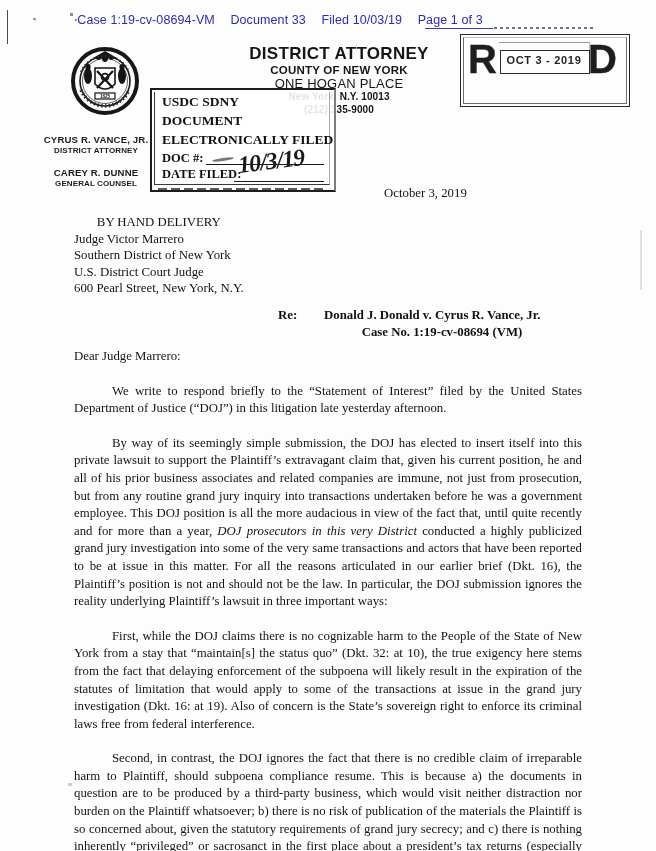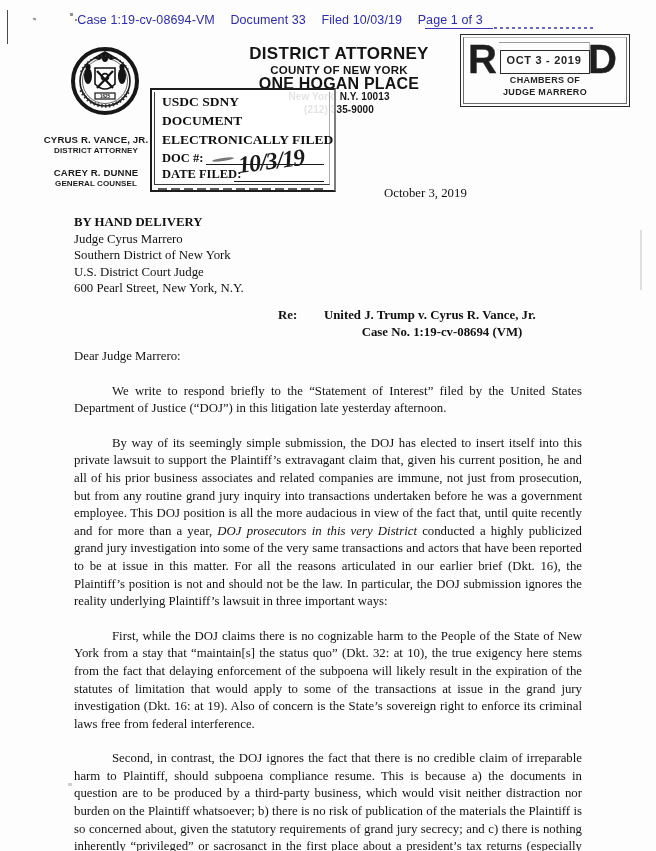--- a/index.html
+++ b/index.html
@@ -158,21 +158,21 @@
   .letterhead {
     position: absolute;
     left: 228px; top: 44px;
     width: 222px;
     text-align: center;
     font-family: "Liberation Sans", sans-serif;
     color: #151515;
   }
   .lh-1 { font-size: 17px; font-weight: 700; letter-spacing: 0.3px; line-height: 19px; }
   .lh-2 { font-size: 11.5px; font-weight: 700; letter-spacing: 0.2px; line-height: 14px; }
-  .lh-3 { font-size: 16px; font-weight: 700; letter-spacing: 0.2px; line-height: 13px; }
+  .lh-3 { font-size: 13px; font-weight: 400; letter-spacing: 0.2px; line-height: 13px; }
   .lh-4 { font-size: 10px; font-weight: 600; letter-spacing: 0.1px; line-height: 13px; }
   .lh-5 { font-size: 10px; font-weight: 600; letter-spacing: 0.1px; line-height: 13px; }
 
   
   .ecf-stamp {
     position: absolute;
     left: 150px; top: 88px;
     width: 216px; height: 102px;
   }
   .ecf-box-outer {
@@ -246,21 +246,21 @@
   }
 
   
   .address {
     position: absolute;
     left: 74px; top: 214px;
     font-size: 12.8px;
     line-height: 16.5px;
     color: #121212;
   }
-  .address .bold { font-weight: 700; }
+  .address .bold { font-weight: 400; text-align: center; }
 
   
   .re-block {
     position: absolute;
     left: 278px; top: 307px;
     font-size: 12.8px;
     font-weight: 700;
     line-height: 16.5px;
     color: #111;
   }
@@ -308,24 +308,20 @@
   <div class="ecf-dots"></div>
 
   <div class="recv-stamp">
     <div class="recv-frame"></div>
     <div class="recv-frame-2"></div>
     <div class="recv-letter r">R</div>
     <div class="recv-letter d">D</div>
     <div class="recv-mid-ghost"></div>
     <div class="recv-datebox"></div>
     <div class="recv-date">OCT 3 - 2019</div>
-    <div class="recv-chambers">
-      <div>CHAMBERS OF</div>
-      <div>JUDGE MARRERO</div>
-    </div>
   </div>
 
   <div class="seal">
     <svg width="76" height="70" viewBox="0 0 76 70" aria-hidden="true">
       <circle cx="38" cy="35" r="32" fill="none" stroke="#171717" stroke-width="4"></circle>
       <circle cx="38" cy="35" r="25" fill="none" stroke="#171717" stroke-width="1.6"></circle>
       <circle cx="38" cy="35" r="22.5" fill="none" stroke="#3a3a3a" stroke-width="0.8"></circle>
 
       <path d="M26 12 L38 5 L50 12 L44 14 L38 10 L32 14 Z" fill="#141414"></path>
       <ellipse cx="38" cy="12" rx="3" ry="4" fill="#141414"></ellipse>
@@ -375,28 +371,28 @@
     <div class="ecf-rule r5"></div>
     <div class="hand-smudge"></div>
     <div class="hand-date">10/3/19</div>
     <div class="stamp-tail"></div>
   </div>
 
   <div class="date-line">October 3, 2019</div>
 
   <div class="address">
     <div class="bold">BY HAND DELIVERY</div>
-    <div>Judge Cyrus Marrero</div>
+    <div>Judge Victor Marrero</div>
     <div>Southern District of New York</div>
     <div>U.S. District Court Judge</div>
     <div>600 Pearl Street, New York, N.Y.</div>
   </div>
 
   <div class="re-block">
-    <span class="re-label">Re:</span><span>United J. Trump v. Cyrus R. Vance, Jr.</span>
+    <span class="re-label">Re:</span><span>Donald J. Donald v. Cyrus R. Vance, Jr.</span>
     <span class="re-line2">Case No. 1:19-cv-08694 (VM)</span>
   </div>
 
   <div class="body-text">
     <p class="salutation">Dear Judge Marrero:</p>
     <p class="para">We write to respond briefly to the “Statement of Interest” filed by the United States Department of Justice (“DOJ”) in this litigation late yesterday afternoon.</p>
     <p class="para"><span>By way of its seemingly simple submission, the DOJ has elected to insert itself into this private lawsuit to support the Plaintiff’s extravagant claim that, given his current position, he and all of his prior business associates and related companies are immune, not just from prosecution, but from any routine grand jury inquiry into transactions undertaken before he was a government employee.  This DOJ position is all the more audacious in view of the fact that, until quite recently and for more than a year, </span><i>DOJ prosecutors in this very District</i><span> conducted a highly publicized grand jury investigation into some of the very same transactions and actors that have been reported to be at issue in this matter.  For all the reasons articulated in our earlier brief (Dkt. 16), the Plaintiff’s position is not and should not be the law.  In particular, the DOJ submission ignores the reality underlying Plaintiff’s lawsuit in three important ways:</span></p>
     <p class="para">First, while the DOJ claims there is no cognizable harm to the People of the State of New York from a stay that “maintain[s] the status quo” (Dkt. 32: at 10), the true exigency here stems from the fact that delaying enforcement of the subpoena will likely result in the expiration of the statutes of limitation that would apply to some of the transactions at issue in the grand jury investigation (Dkt. 16: at 19).  Also of concern  is the State’s sovereign right to enforce its criminal laws free from federal interference.</p>
     <p class="para">Second, in contrast, the DOJ ignores the fact that there is no credible claim of irreparable harm to Plaintiff, should subpoena compliance resume.  This is because a) the documents in question are to be produced by a third-party business, which would visit neither distraction nor burden on the Plaintiff whatsoever; b) there is no risk of publication of the materials the Plaintiff is so concerned about, given the statutory requirements of grand jury secrecy; and c) there is nothing inherently “privileged” or sacrosanct in the first place about a president’s tax returns (especially returns that stem</p>
   </div>

